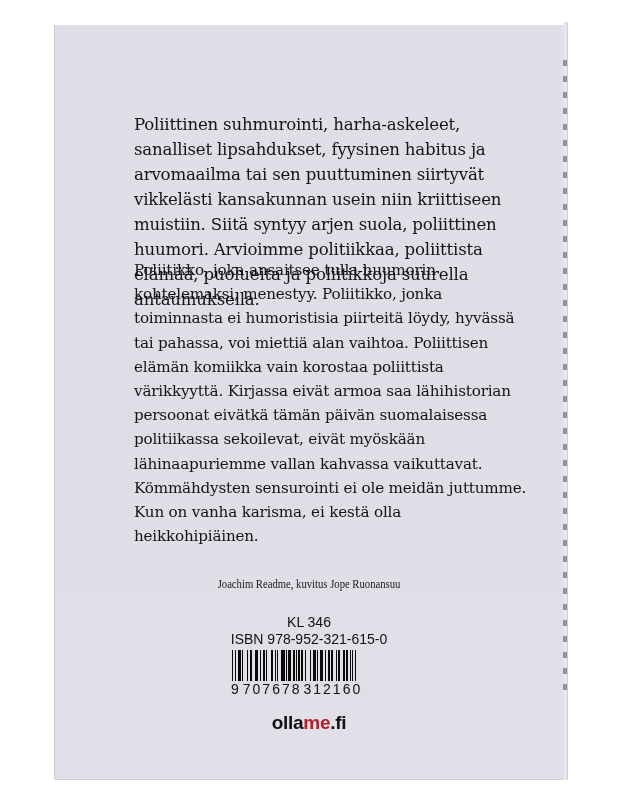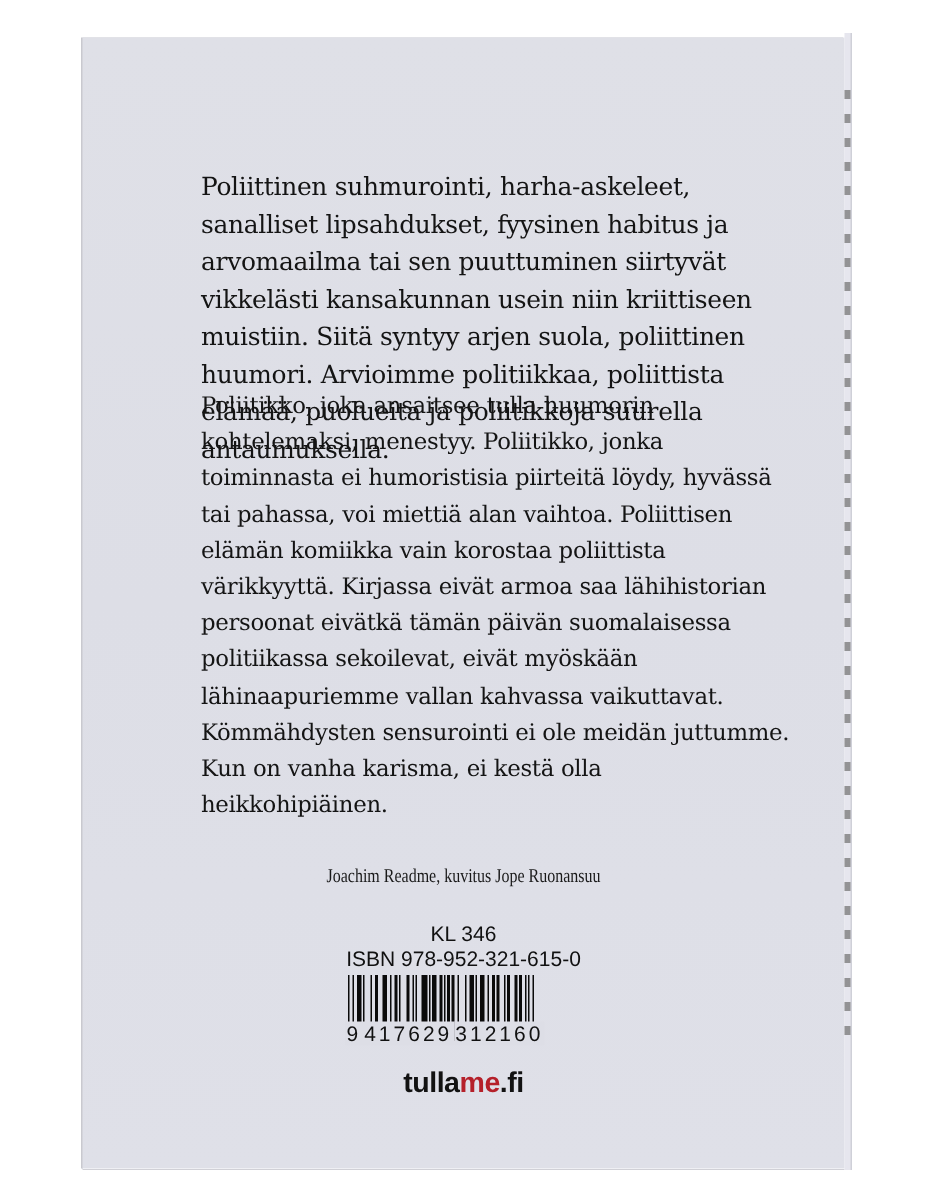--- a/index.html
+++ b/index.html
@@ -137,19 +137,19 @@
     <div class="bar" style="width: 2.5px;"></div>
     <div class="gap" style="width: 1.25px;"></div>
     <div class="bar" style="width: 1.25px;"></div>
     <div class="gap" style="width: 1.25px;"></div>
     <div class="bar" style="width: 1.25px;"></div>
     <div class="gap" style="width: 1.25px;"></div>
     <div class="bar" style="width: 1.25px;"></div>
   </div>
 <div class="barcode-digits">
   <span>9</span>
-  <span>417629</span>
+  <span>707678</span>
   <span>312160</span>
 </div>
 
 <div class="logo">
-  <span class="a">tulla</span><span class="b">me</span><span class="a">.fi</span>
+  <span class="a">olla</span><span class="b">me</span><span class="a">.fi</span>
 </div>
 
 </body></html>

